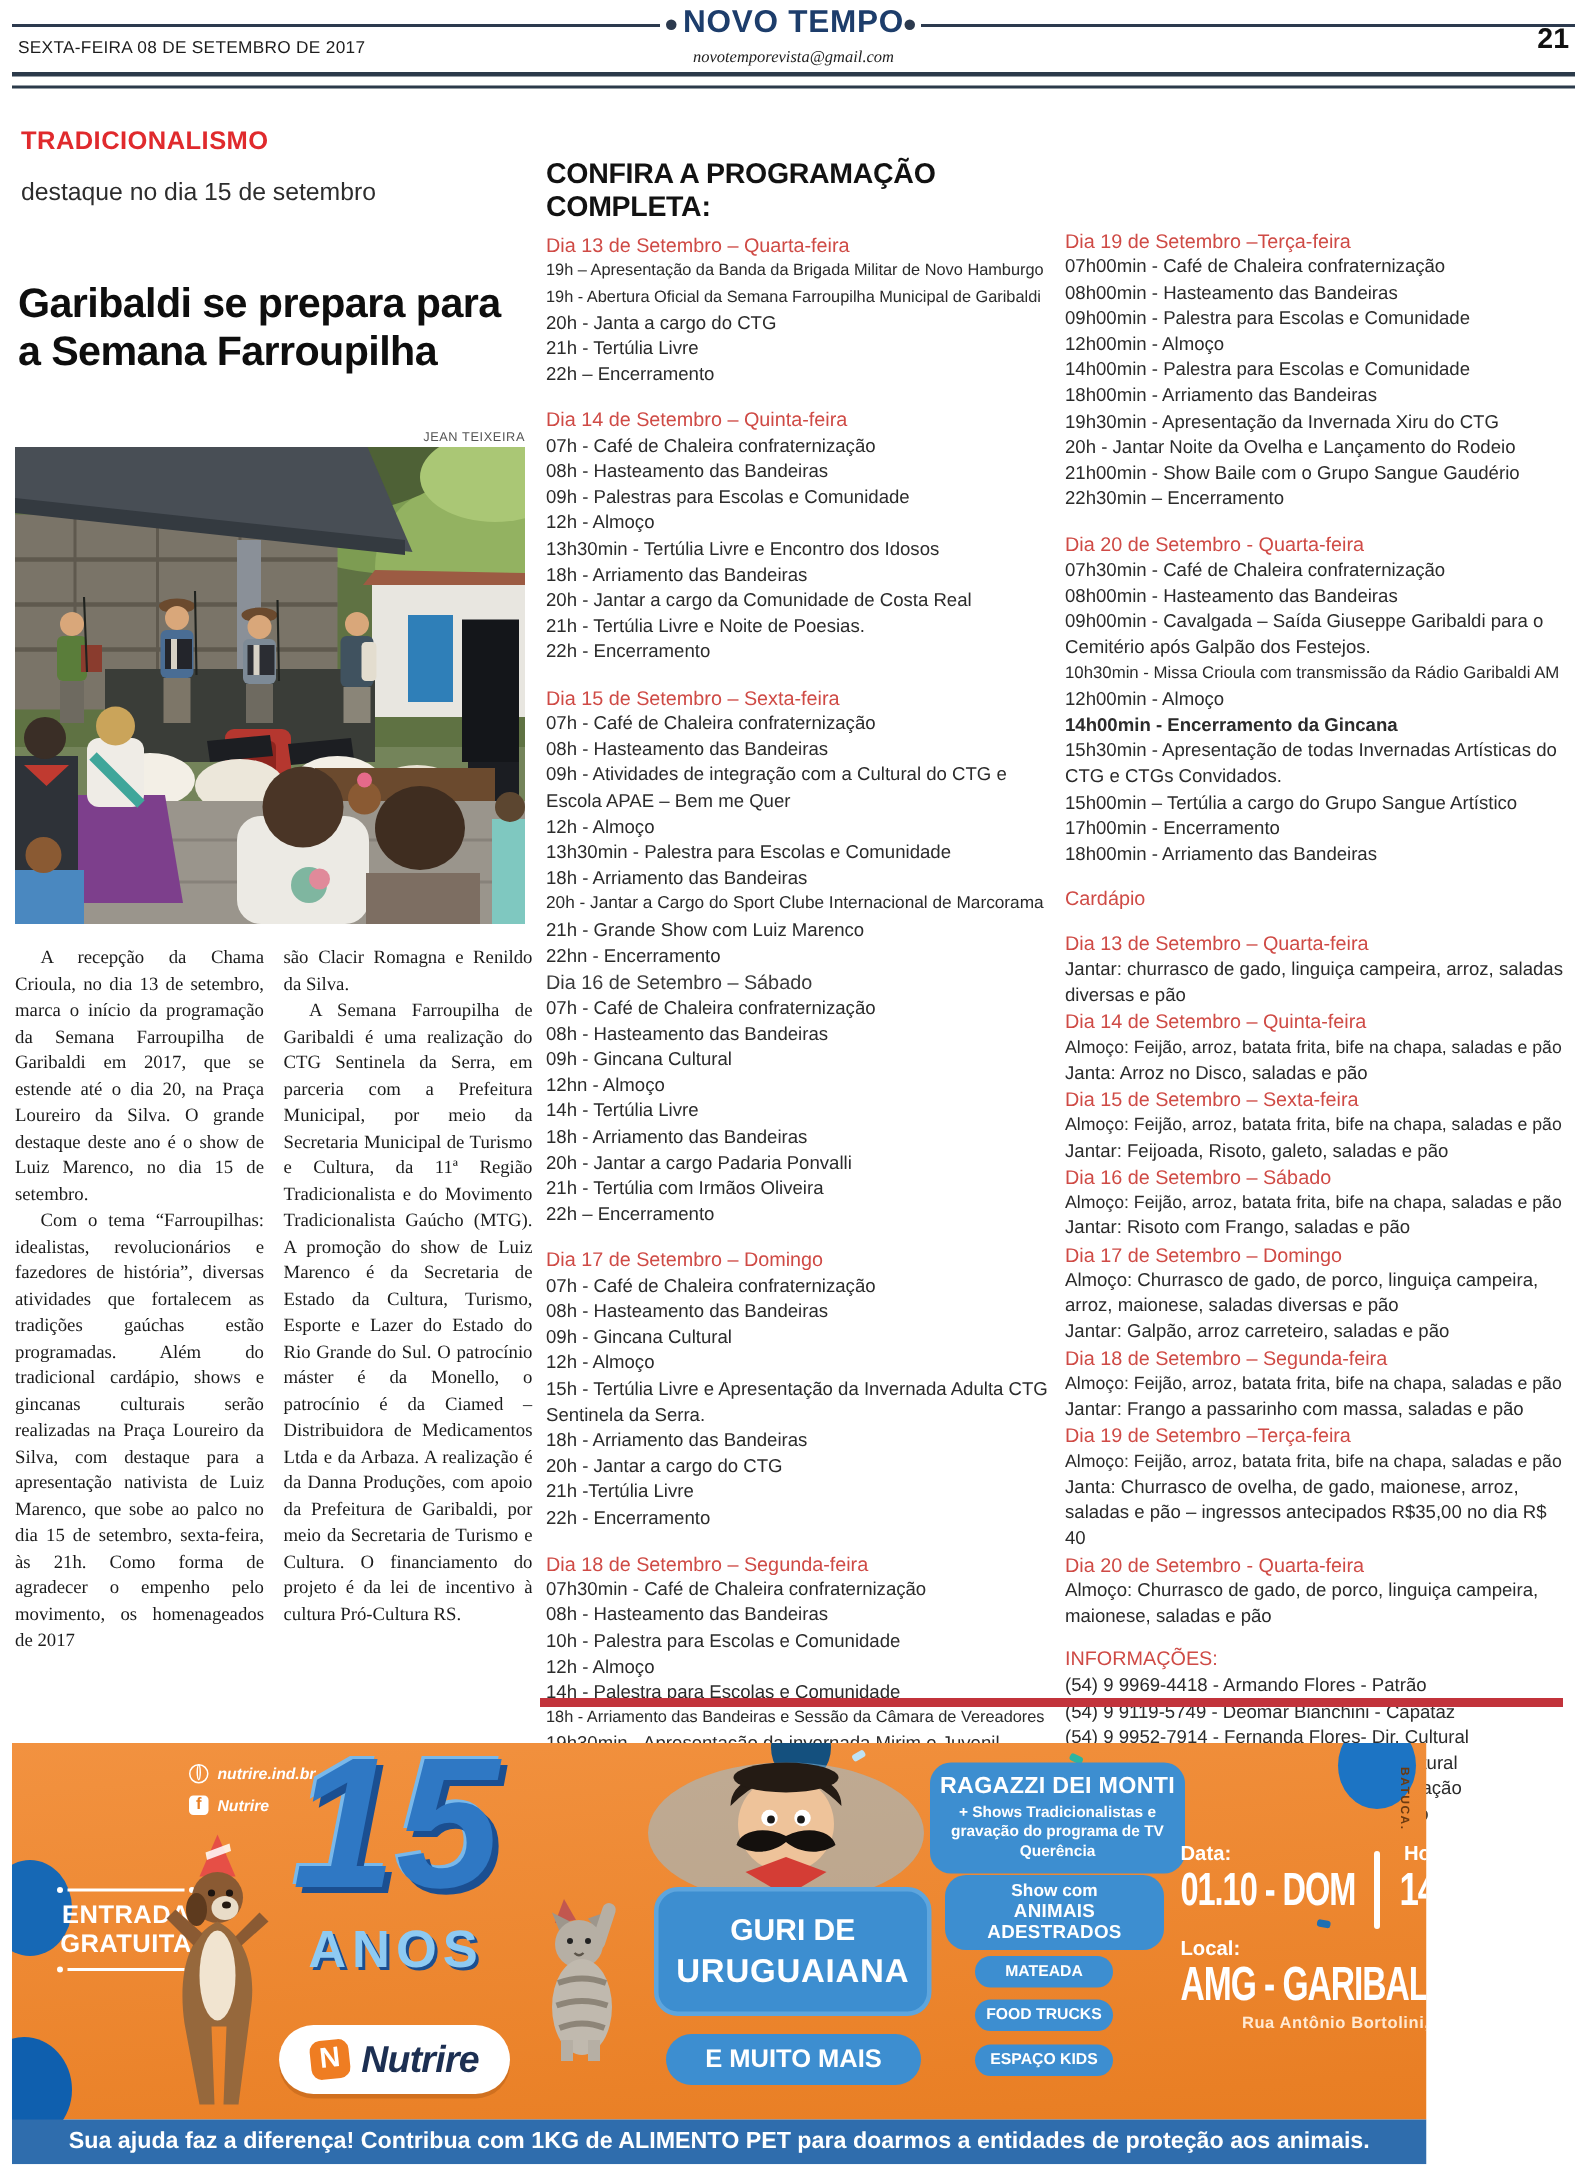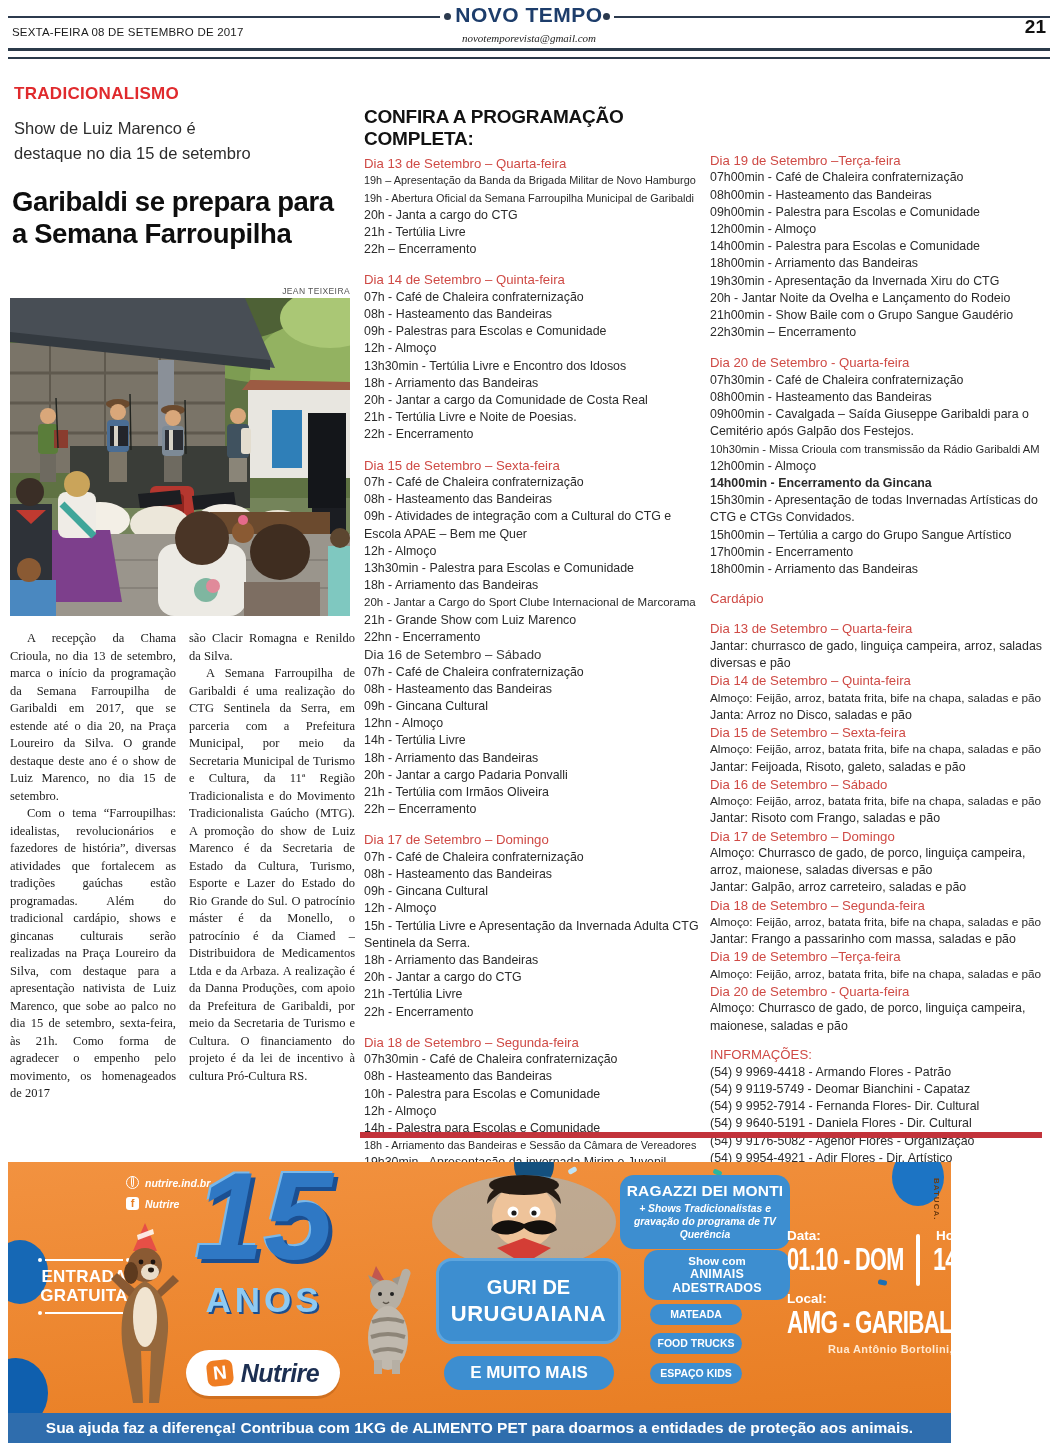--- a/index.html
+++ b/index.html
@@ -88,23 +88,23 @@
   .nutrire-word{font-size:25px;font-weight:bold;font-style:italic;color:#1c2f52;letter-spacing:-.5px;}
   .guri-bubble{position:absolute;left:428px;top:96px;width:185px;height:86px;background:var(--ad_blue,#3d8ed0);
                border:3px solid #5ea5dd;border-radius:16px;color:#fff;text-align:center;font-weight:bold;
                display:flex;flex-direction:column;justify-content:center;gap:2px;box-sizing:border-box;}
   .guri-line1{font-size:20px;} .guri-line2{font-size:22px;letter-spacing:.5px;}
   .muito-pill{position:absolute;left:436px;top:194px;width:170px;height:34px;background:var(--ad_blue,#3d8ed0);
               border-radius:17px;color:#fff;font-weight:bold;font-size:17px;text-align:center;line-height:34px;}
   .ragazzi{position:absolute;left:612px;top:13px;width:158px;background:var(--ad_blue,#3d8ed0);border-radius:14px;
            color:#fff;text-align:center;padding:7px 6px;}
   .ragazzi-title{font-size:15.5px;font-weight:bold;letter-spacing:.2px;}
-  .ragazzi-sub{font-size:10.3px;font-weight:bold;line-height:1.25;margin-top:3px;font-style:italic;}
+  .ragazzi-sub{font-size:10.3px;font-weight:bold;line-height:1.25;margin-top:3px;}
   .showcom{position:absolute;left:622px;top:88px;width:138px;background:var(--ad_blue,#3d8ed0);border-radius:14px;
-           color:#fff;text-align:center;padding:5px 4px;margin-left:14px;}
+           color:#fff;text-align:center;padding:5px 4px;}
   .showcom-l1{font-size:11.5px;font-weight:bold;}
   .showcom-l2{font-size:12.5px;font-weight:bold;letter-spacing:.2px;}
   .pill{position:absolute;left:642px;width:92px;height:21px;background:var(--ad_blue,#3d8ed0);border-radius:11px;
         color:#fff;font-weight:bold;font-size:10.5px;text-align:center;line-height:21px;}
   .pill1{top:142px;} .pill2{top:171px;} .pill3{top:201px;}
   .ad-lbl{position:absolute;color:#fff;font-weight:bold;font-size:13.5px;}
   .data-lbl{left:779px;top:66px;} .hor-lbl{left:928px;top:66px;} .local-lbl{left:779px;top:129px;}
   .big-white{position:absolute;color:#fff;font-weight:bold;font-size:31px;letter-spacing:-1px;white-space:nowrap;
              transform:scaleX(.7);transform-origin:left center;}
   .data-val{left:779px;top:80px;}
@@ -126,21 +126,20 @@
   <div class="rule-dot dot-l"></div>
   <div class="rule-dot dot-r"></div>
   <div class="masthead">NOVO TEMPO</div>
   <div class="pub-date">SEXTA-FEIRA 08 DE SETEMBRO DE 2017</div>
   <div class="pub-email">novotemporevista@gmail.com</div>
   <div class="page-num">21</div>
   <div class="double-rule"></div>
 
   <div class="kicker">TRADICIONALISMO</div>
   <div class="subtitle">
-    <div>Show de Luiz Marenco é</div>
     <div>destaque no dia 15 de setembro</div>
   </div>
   <div class="headline">
     <div>Garibaldi se prepara para</div>
     <div>a Semana Farroupilha</div>
   </div>
   <div class="photo-credit">JEAN TEIXEIRA</div>
 
   <figure class="photo" style="margin:0">
     <svg width="340" height="318" viewBox="0 0 340 318">
@@ -360,20 +359,21 @@
           <div class="day-item fit" style="white-space: nowrap;">Jantar: Galpão, arroz carreteiro, saladas e pão</div>
         </div>
         <div class="block">
           <div class="day-heading">Dia 18 de Setembro – Segunda-feira</div>
           <div class="day-item fit" style="white-space: nowrap; font-size: 11.8px;">Almoço: Feijão, arroz, batata frita, bife na chapa, saladas e pão</div>
           <div class="day-item fit" style="white-space: nowrap;">Jantar: Frango a passarinho com massa, saladas e pão</div>
         </div>
         <div class="block">
           <div class="day-heading">Dia 19 de Setembro –Terça-feira</div>
           <div class="day-item fit" style="white-space: nowrap; font-size: 11.8px;">Almoço: Feijão, arroz, batata frita, bife na chapa, saladas e pão</div>
+          <div class="day-item fit" style="white-space: normal;">Janta: Churrasco de ovelha, de gado, maionese, arroz, saladas e pão – ingressos antecipados R$35,00 no dia R$ 40</div>
         </div>
         <div class="block">
           <div class="day-heading">Dia 20 de Setembro - Quarta-feira</div>
           <div class="day-item fit" style="white-space: normal;">Almoço: Churrasco de gado, de porco, linguiça campeira, maionese, saladas e pão</div>
         </div>
       </div>
     <div class="section-title">INFORMAÇÕES:</div>
     <div id="info-block">
         <div class="block">
           <div class="day-item fit" style="white-space: nowrap;">(54) 9 9969-4418 - Armando Flores - Patrão</div>

